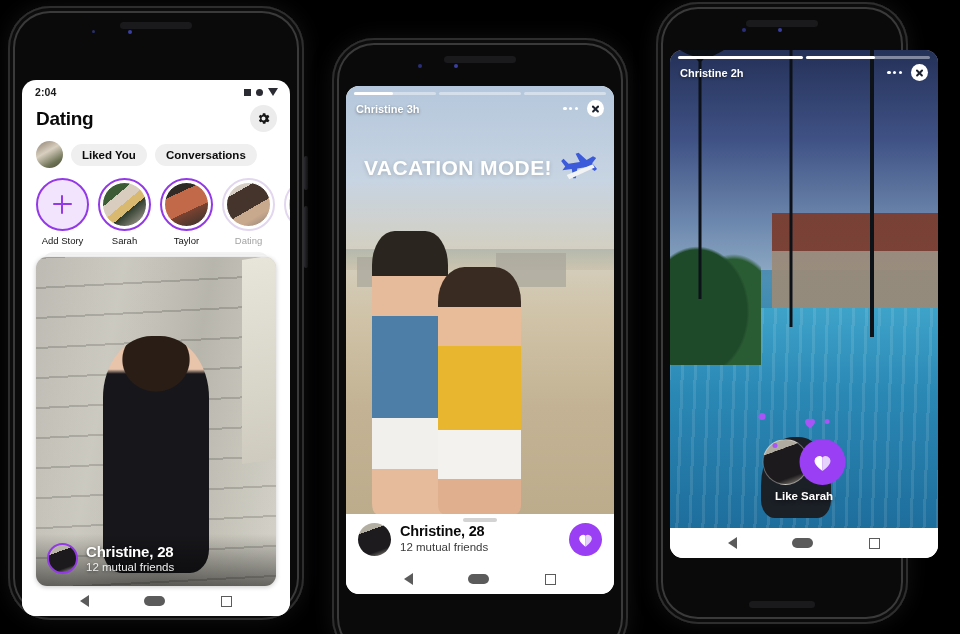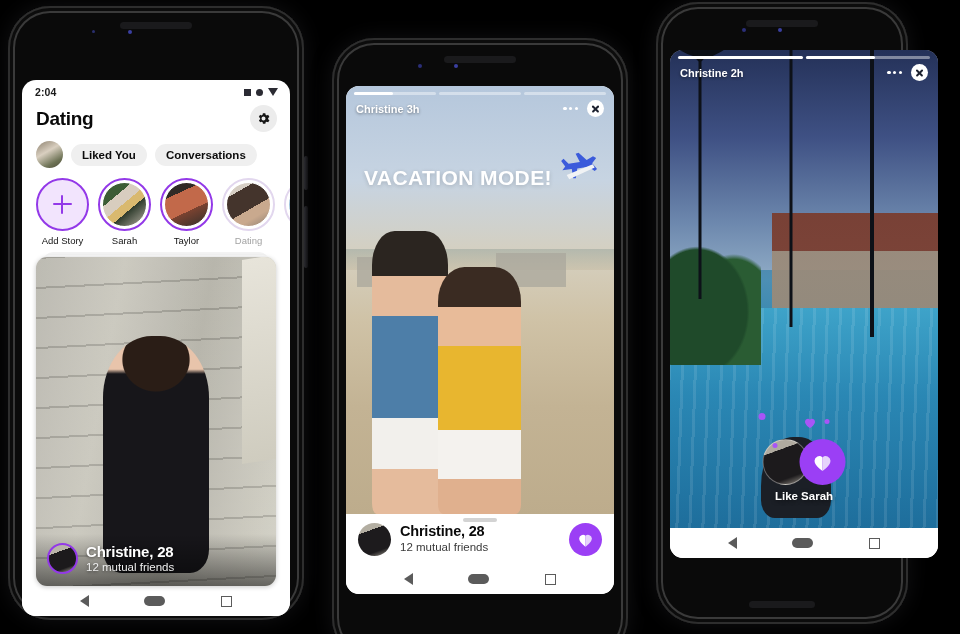--- a/index.html
+++ b/index.html
@@ -118,21 +118,21 @@
   .sv-actions { display:flex; align-items:center; gap:9px; }
   .dots { display:flex; gap:2.5px; align-items:center; }
   .dots i { width:3.2px;height:3.2px;border-radius:50%;background:#fff; display:block; }
   .closebtn { width:17px;height:17px;border-radius:50%;background:#fff;
               display:flex;align-items:center;justify-content:center; position:relative; }
   .closebtn::before,.closebtn::after{content:"";position:absolute;width:9px;height:1.8px;
               background:#1d2230;border-radius:1px;}
   .closebtn::before{transform:rotate(45deg);} .closebtn::after{transform:rotate(-45deg);}
 
   .vac-text { position:absolute; left:18px; top:70px; z-index:4; display:flex;
-              align-items:flex-end; gap:6px; }
+              align-items:flex-start; gap:6px; }
   .vac-text span { font-size:21px; font-weight:800; color:#fff; letter-spacing:.4px;
                    text-shadow:0 1px 4px rgba(0,0,0,.18); }
 
   .sv-footer { background:#fff; padding:9px 12px 8px 12px; display:flex; align-items:center;
                gap:9px; flex:0 0 auto; position:relative; }
   .grabber { position:absolute; top:4px; left:50%; transform:translateX(-50%);
              width:34px; height:3.5px; border-radius:2px; background:#d3d3d3; }
   .sv-av { width:33px;height:33px;border-radius:50%; overflow:hidden; flex:0 0 auto; }
   .sv-name { font-size:14.5px; font-weight:700; color:#0a0a0a; line-height:1.2; letter-spacing:-.2px; }
   .sv-sub { font-size:11.5px; color:#3a3a3a; line-height:1.35; }

